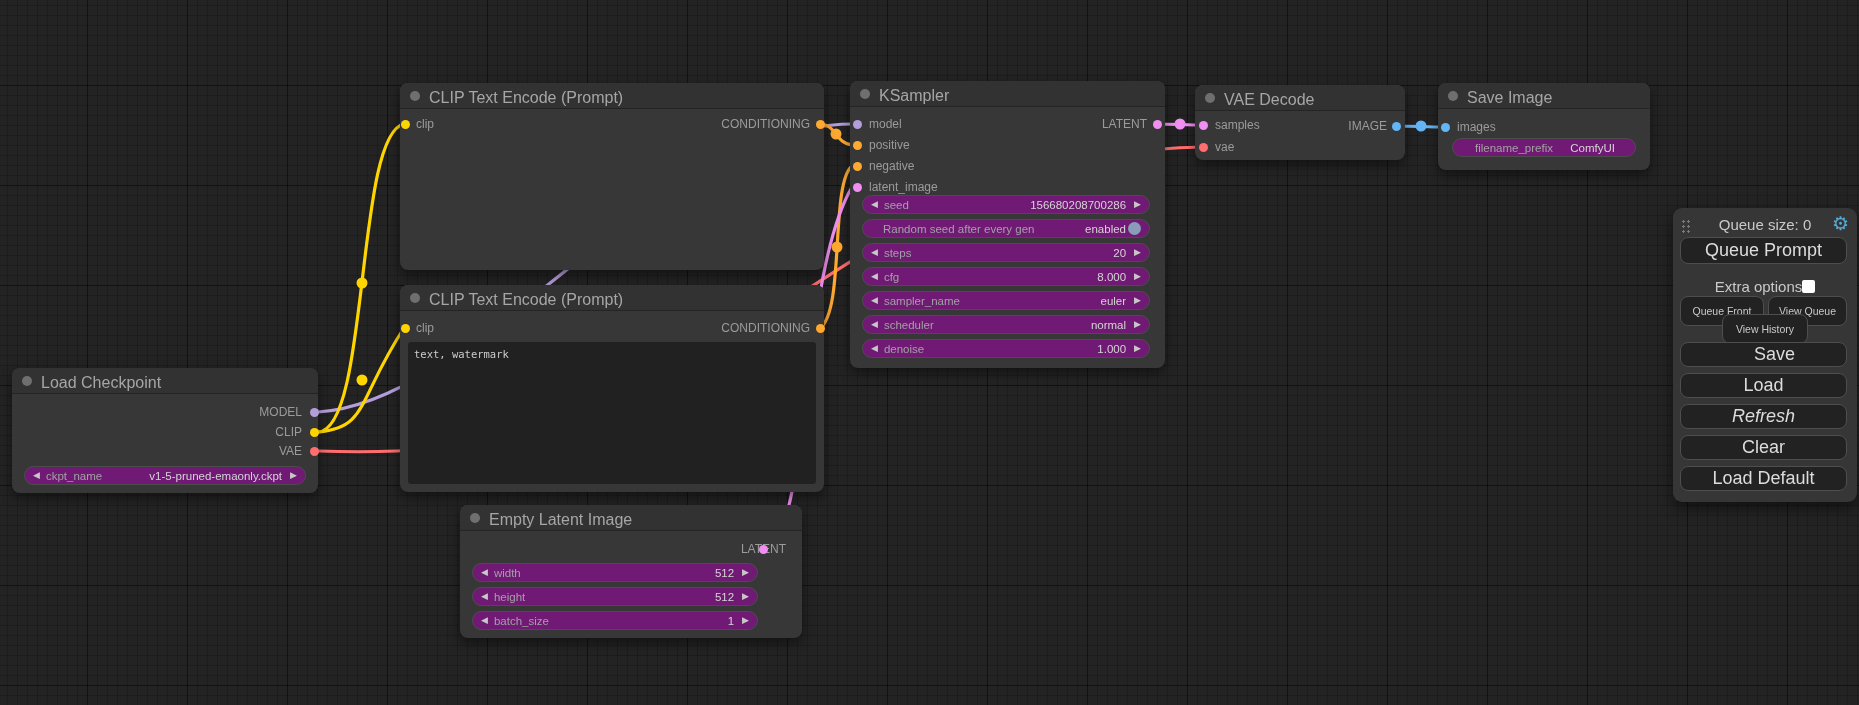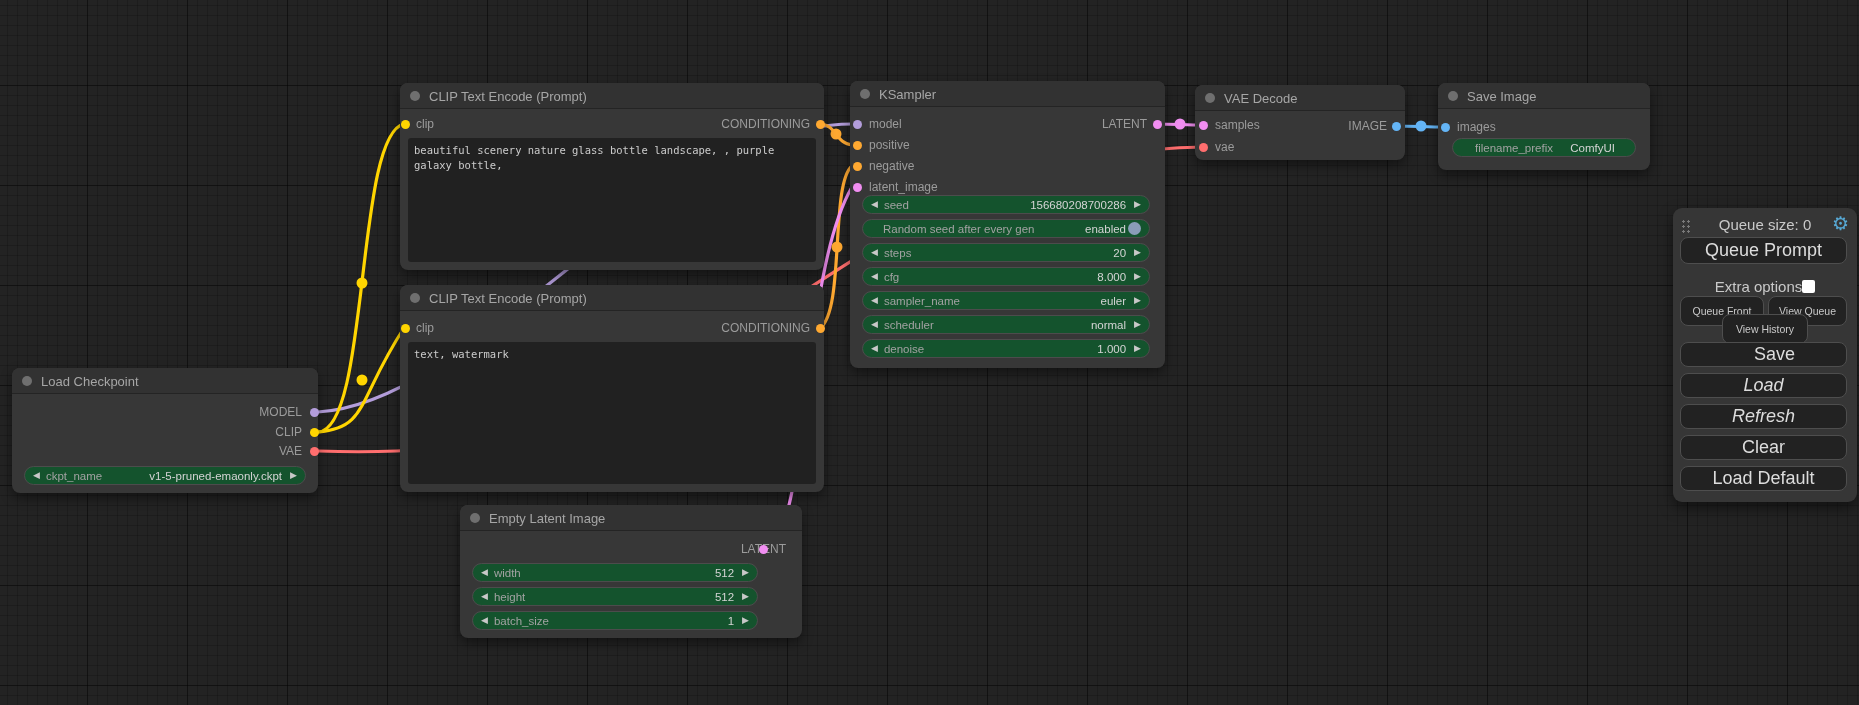--- a/index.html
+++ b/index.html
@@ -20,28 +20,28 @@
   .node{
     position:absolute;z-index:2;background:#373737;border-radius:8px;
     box-shadow:0 5px 12px rgba(0,0,0,.45);
   }
   .node-title{
     position:absolute;left:0;top:0;right:0;height:26px;background:#323232;
     border-radius:8px 8px 0 0;border-bottom:1px solid rgba(0,0,0,.28);
     box-sizing:border-box;
   }
   .title-dot{position:absolute;left:10px;top:8px;width:10px;height:10px;border-radius:50%;background:#6f6f6f;}
-  .title-text{position:absolute;left:29px;top:6px;font-size:13px;color:#a6a6a6;white-space:nowrap;}
+  .title-text{position:absolute;left:29px;top:6px;font-size:16px;color:#a6a6a6;white-space:nowrap;}
   .dot{position:absolute;width:9px;height:9px;margin:-4.5px 0 0 -4.5px;border-radius:50%;}
   .c-model{background:#B39DDB}.c-clip{background:#FFD500}.c-vae{background:#FF6E6E}
   .c-cond{background:#FFA931}.c-latent{background:#F18EF1}.c-image{background:#64B5F6}
   .slot-label{position:absolute;font-size:12px;color:#9b9b9b;white-space:nowrap;transform:translateY(-50%);}
   .slot-label.right{text-align:right;}
   .pill{
-    position:absolute;height:19px;background:#14532d;border:1px solid #4c4c4c;border-radius:10px;
+    position:absolute;height:19px;background:#701a75;border:1px solid #4c4c4c;border-radius:10px;
     display:flex;align-items:center;box-sizing:border-box;padding:0 8px;font-size:11.5px;color:#a2a2a2;
     white-space:nowrap;
   }
   .pill .arrow{font-size:9px;color:#c8c8c8;line-height:1;}
   .pill .lbl{margin-left:6px;}
   .pill .val{margin-left:auto;color:#d4d4d4;margin-right:8px;}
   .pill .val.noarrow{margin-right:2px;}
   .toggle-dot{width:13px;height:13px;border-radius:50%;background:#8A9CB8;flex:0 0 auto;}
   .prompt{
     position:absolute;background:#212121;border-radius:3px;color:#cccccc;
@@ -119,21 +119,20 @@
 
   <div class="node" style="left:400px;top:83px;width:424px;height:187px;">
     <div class="node-title">
       <div class="title-dot"></div>
       <div class="title-text">CLIP Text Encode (Prompt)</div>
     </div>
     <div class="dot c-clip" style="left:5px;top:41px;"></div>
     <div class="slot-label" style="left:16px;top:41px;">clip</div>
     <div class="slot-label right" style="right:14px;top:41px;">CONDITIONING</div>
     <div class="dot c-cond" style="left:420px;top:41px;"></div>
-    <div class="prompt" style="left:8px;top:55px;width:408px;height:124px;">beautiful scenery nature glass bottle landscape, , purple galaxy bottle,</div>
   </div>
 
   <div class="node" style="left:400px;top:285px;width:424px;height:207px;">
     <div class="node-title">
       <div class="title-dot"></div>
       <div class="title-text">CLIP Text Encode (Prompt)</div>
     </div>
     <div class="dot c-clip" style="left:5px;top:43px;"></div>
     <div class="slot-label" style="left:16px;top:43px;">clip</div>
     <div class="slot-label right" style="right:14px;top:43px;">CONDITIONING</div>
@@ -264,19 +263,19 @@
     <div id="extra-row">
       <span class="lbl">Extra options</span>
       <span id="extra-checkbox"></span>
     </div>
 
     <button class="qbtn small" style="left:7px;top:88px;width:84px;">Queue Front</button>
     <button class="qbtn small" style="left:95px;top:88px;width:79px;">View Queue</button>
     <button class="qbtn small" style="left:49px;top:106px;width:86px;">View History</button>
 
     <button class="qbtn big" style="top:134px;padding-left:28px;">Save</button>
-    <button class="qbtn big" style="top:165px;font-style:italic;">Load</button>
+    <button class="qbtn big" style="top:165px;">Load</button>
     <button class="qbtn big" style="top:196px;font-style:italic;">Refresh</button>
     <button class="qbtn big" style="top:227px;">Clear</button>
     <button class="qbtn big" style="top:258px;">Load Default</button>
   </div>
 
 </div>
 
 </body></html>

